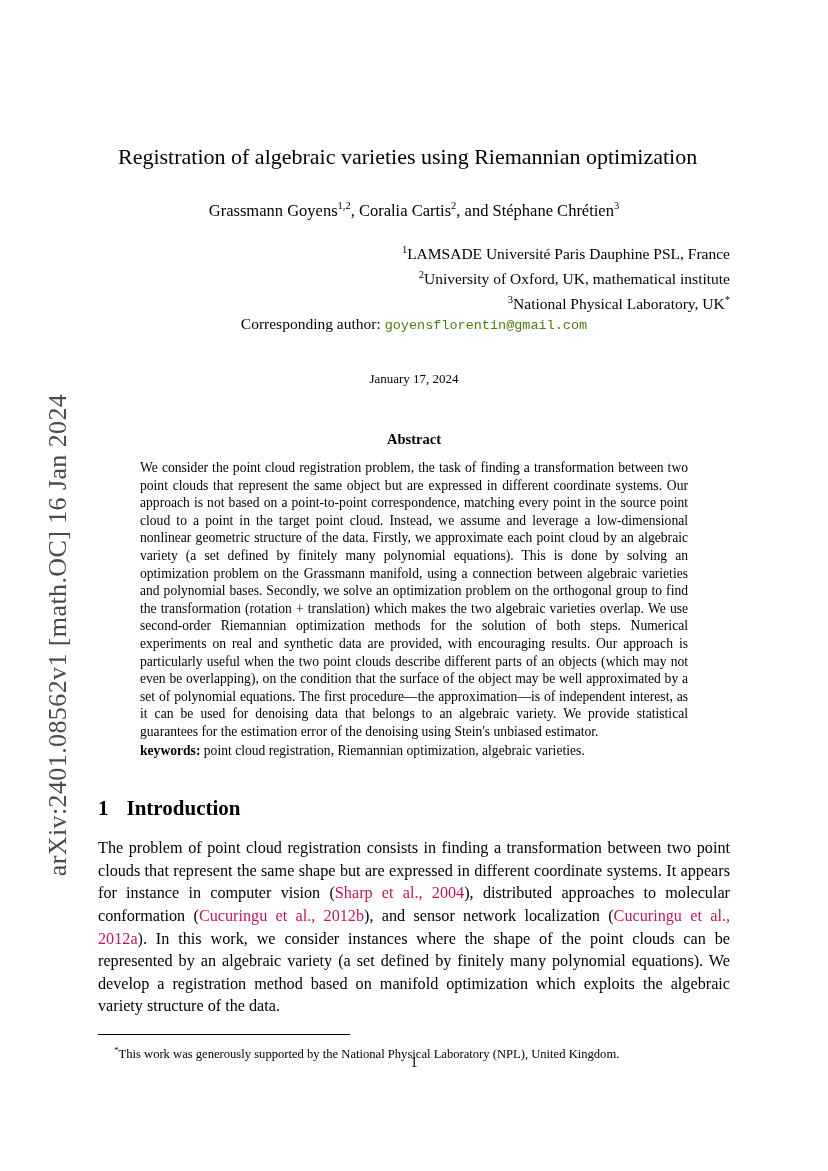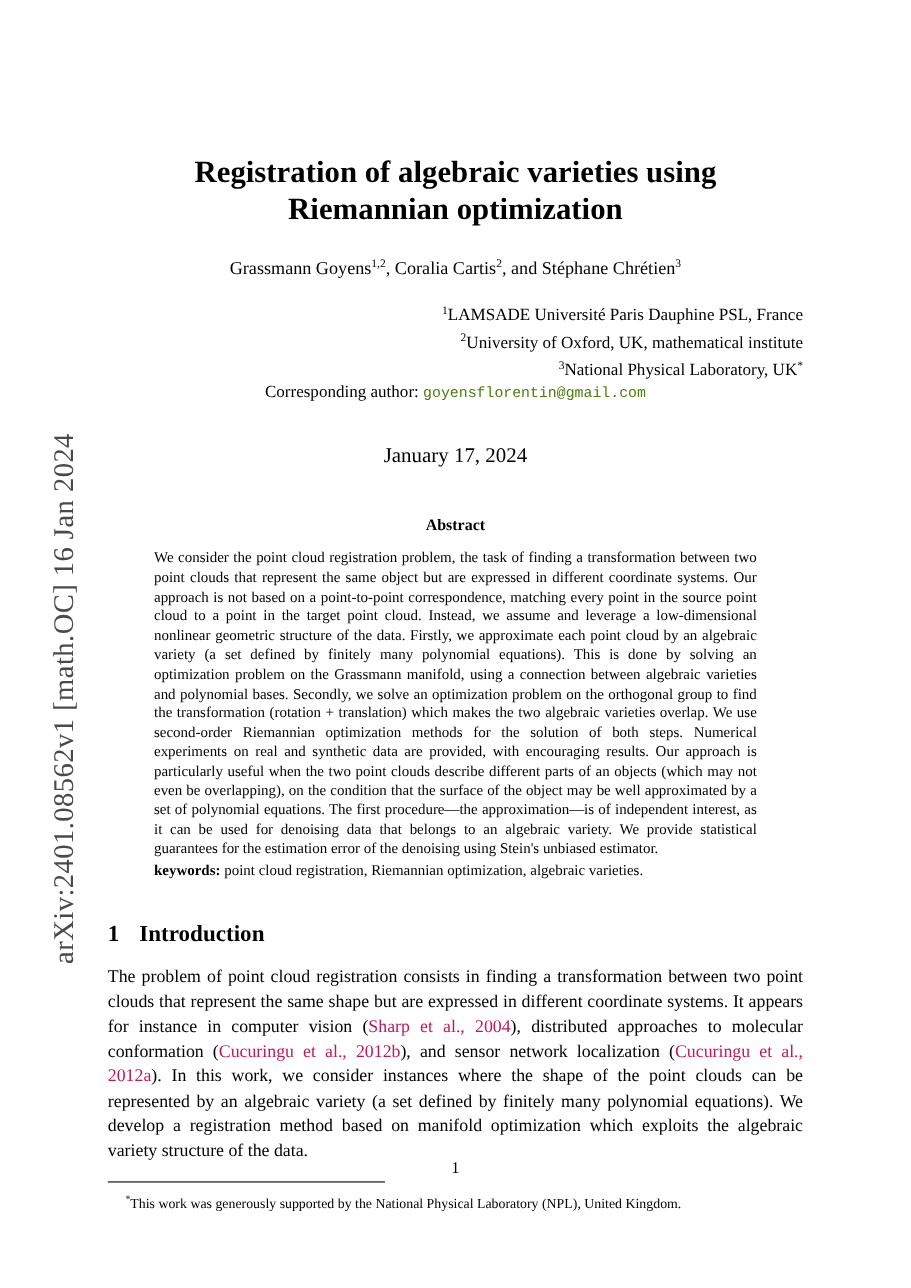--- a/index.html
+++ b/index.html
@@ -38,26 +38,25 @@
   }
 
   .content {
     position: absolute;
     left: 98px;
     top: 140px;
     width: 632px;
   }
 
   .title {
-    font-size: 28px;
+    font-size: 22px;
     line-height: 34px;
-    text-align: center;
     margin: 0 0 26px 0;
     padding: 0 20px;
-    font-weight: bold;
+    font-weight: normal;
   }
 
   .authors {
     text-align: center;
     font-size: 16.5px;
     margin-bottom: 18px;
   }
   .authors sup { font-size: 10.5px; }
 
   .affil {
@@ -73,21 +72,21 @@
     margin-top: 1px;
   }
   .mono-mail {
     font-family: "Liberation Mono", monospace;
     font-size: 13.5px;
     color: #4d7c0f;
   }
 
   .date {
     text-align: center;
-    font-size: 19px;
+    font-size: 13px;
     margin-top: 38px;
     margin-bottom: 44px;
   }
 
   .abstract-wrap {
     margin: 6px 42px;
   }
   .abstract-heading {
     text-align: center;
     font-weight: bold;

